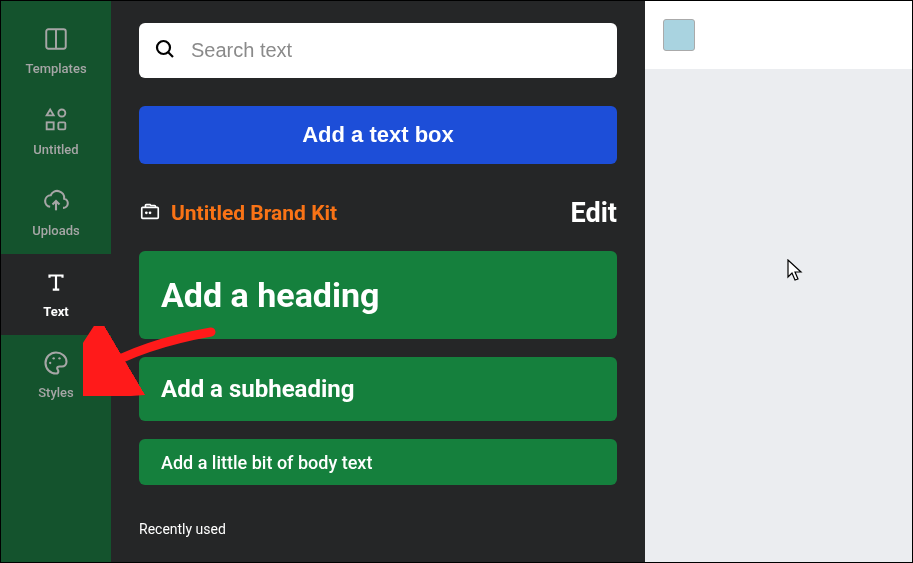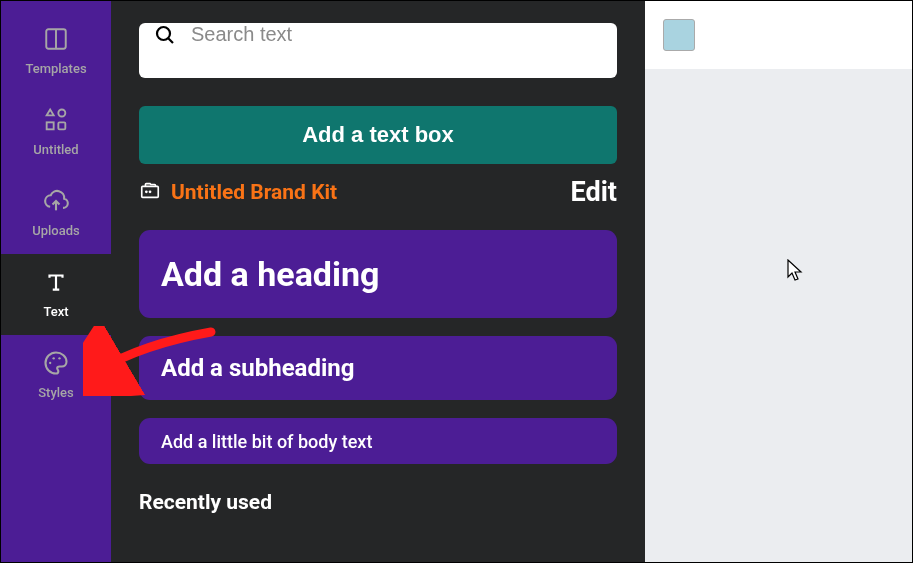--- a/index.html
+++ b/index.html
@@ -9,21 +9,21 @@
       font-family: -apple-system, BlinkMacSystemFont, "Segoe UI", Roboto, Helvetica, Arial, sans-serif;
       display: flex;
       overflow: hidden;
       background: #ffffff;
       border: 1px solid #000;
       position: relative;
     }
     
     .sidebar {
       width: 110px;
-      background: #4c1d95;
+      background: #14532d;
       display: flex;
       flex-direction: column;
       padding-top: 10px;
     }
     .sidebar-item {
       display: flex;
       flex-direction: column;
       align-items: center;
       padding: 14px 0 16px 0;
       cursor: pointer;
@@ -40,63 +40,63 @@
       justify-content: center;
       margin-bottom: 8px;
     }
     .sidebar-item svg { stroke: #a6a6a6; fill: none; }
     .sidebar-item.active svg { stroke: #ffffff; }
     .sidebar-item .label {
       font-size: 13px;
       color: #a6a6a6;
       font-weight: 500;
     }
-    .sidebar-item.active .label { color: #ffffff; }
+    .sidebar-item.active .label { color: #ffffff; font-weight: bold; }
     .text-icon-svg { fill: #ffffff !important; stroke: none !important; }
     .palette-icon svg { stroke: #a6a6a6; }
 
     
     .panel {
       width: 534px;
       background: #252627;
       padding: 22px 28px 0 28px;
       position: relative;
       display: flex;
       flex-direction: column;
     }
     .search-wrap {
       background: #ffffff;
       border-radius: 6px;
       height: 55px;
       display: flex;
-      align-items: flex-start;
+      align-items: center;
       padding: 0 14px;
       margin-bottom: 28px;
     }
     .search-wrap svg { flex-shrink: 0; }
     .search-input {
       border: none;
       outline: none;
       font-size: 20px;
       flex: 1;
       margin-left: 14px;
       color: #222;
       background: transparent;
     }
     .search-input::placeholder { color: #8a8a8a; }
     .add-btn {
-      background: #0f766e;
+      background: #1d4ed8;
       color: #ffffff;
       border: none;
       border-radius: 6px;
       height: 58px;
       font-size: 22px;
       font-weight: 700;
       cursor: pointer;
-      margin-bottom: 12px;
+      margin-bottom: 33px;
     }
     .brandkit-row {
       display: flex;
       align-items: center;
       justify-content: space-between;
       margin-bottom: 22px;
     }
     .brandkit-left {
       display: flex;
       align-items: center;
@@ -107,37 +107,37 @@
       font-size: 21px;
       font-weight: 700;
     }
     .edit-link {
       color: #ffffff;
       font-size: 27px;
       font-weight: 700;
       cursor: pointer;
     }
     .text-card {
-      background: #4c1d95;
-      border-radius: 11px;
+      background: #15803d;
+      border-radius: 6px;
       color: #ffffff;
       padding: 0 22px;
       margin-bottom: 18px;
       cursor: pointer;
       display: flex;
       align-items: center;
     }
     .card-heading { height: 88px; font-size: 34px; font-weight: 700; }
     .card-subheading { height: 64px; font-size: 24px; font-weight: 700; }
     .card-body { height: 46px; font-size: 18px; font-weight: 500; }
     .section-title {
       color: #ffffff;
-      font-size: 21px;
-      font-weight: 700;
-      margin-top: 8px;
+      font-size: 14px;
+      font-weight: 400;
+      margin-top: 18px;
     }
     
     .collapse-tab {
       position: absolute;
       right: -20px;
       top: 420px;
       width: 22px;
       height: 60px;
       background: #252627;
       border-top-right-radius: 30px;

